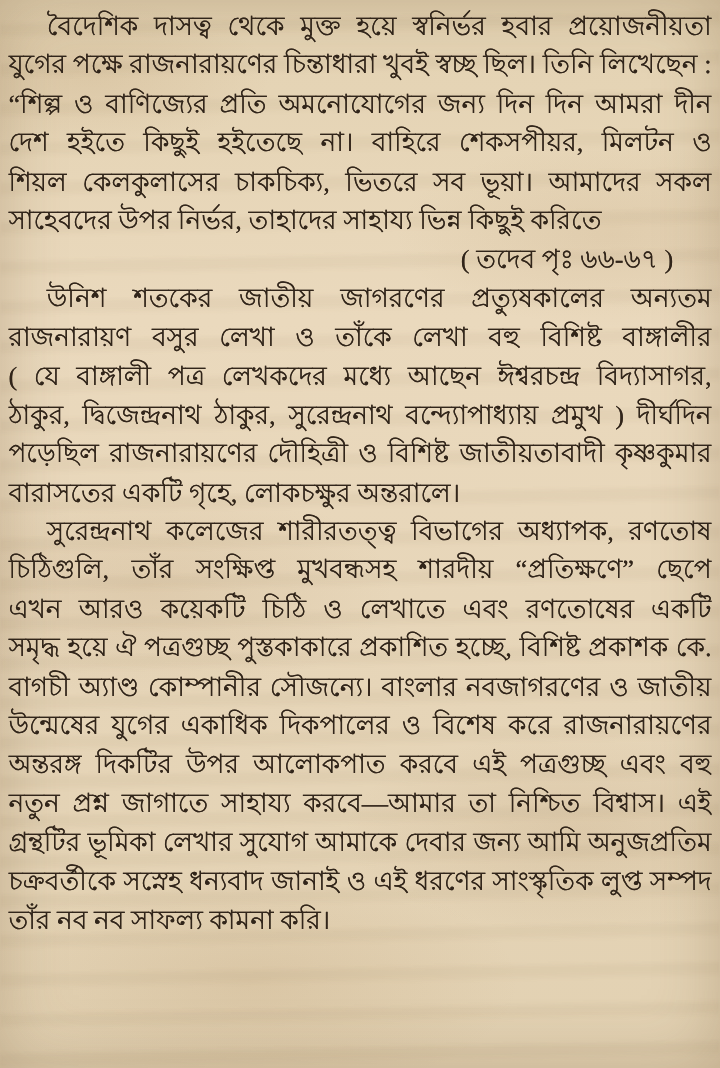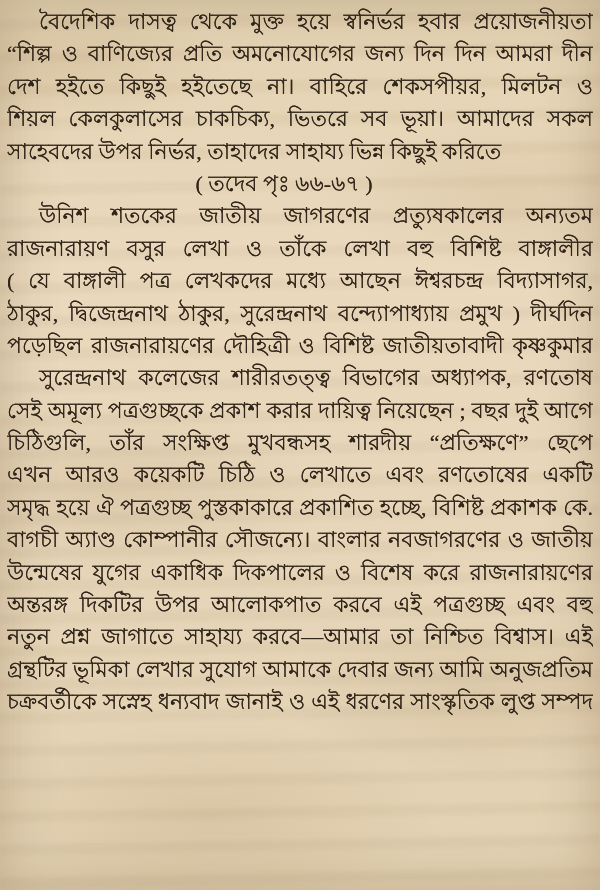--- a/index.html
+++ b/index.html
@@ -34,49 +34,51 @@
     padding:6px 7px 0 7px;box-sizing:border-box;
     color:#31251a;
     font-size:22px;
     text-shadow:0 0 .5px rgba(49,37,26,.85);
   }
   .line{
     height:32.4px;line-height:32.4px;overflow:hidden;
   }
   .j{text-align:justify;text-align-last:justify;}
   .first{text-indent:32px;}
-  .citation{text-align:center;padding-right:32px;}
+  .citation{text-align:right;padding-right:32px;}
 </style>
 </head>
 <body>
 
 <div class="page">
   <div class="texture"></div>
 
   <div class="text-block">
 
     <div class="line first j">বৈদেশিক দাসত্ব থেকে মুক্ত হয়ে স্বনির্ভর হবার প্রয়োজনীয়তা সম্বন্ধেও</div>
+    <div class="line j">যুগের পক্ষে রাজনারায়ণের চিন্তাধারা খুবই স্বচ্ছ ছিল। তিনি লিখেছেন :</div>
     <div class="line j">“শিল্প ও বাণিজ্যের প্রতি অমনোযোগের জন্য দিন দিন আমরা দীন হইয়া</div>
     <div class="line j">দেশ হইতে কিছুই হইতেছে না। বাহিরে শেকসপীয়র, মিলটন ও ডিফারেন-</div>
     <div class="line j">শিয়ল কেলকুলাসের চাকচিক্য, ভিতরে সব ভূয়া। আমাদের সকল বিষয়েই</div>
     <div class="line">সাহেবদের উপর নির্ভর, তাহাদের সাহায্য ভিন্ন কিছুই করিতে পারিনা…”</div>
 
     <div class="line citation">( তদেব পৃঃ ৬৬-৬৭ )</div>
 
     <div class="line first j">উনিশ শতকের জাতীয় জাগরণের প্রত্যুষকালের অন্যতম প্রাণপুরুষ এই</div>
     <div class="line j">রাজনারায়ণ বসুর লেখা ও তাঁকে লেখা বহু বিশিষ্ট বাঙ্গালীর অনেকগুলি চিঠি</div>
     <div class="line j">( যে বাঙ্গালী পত্র লেখকদের মধ্যে আছেন ঈশ্বরচন্দ্র বিদ্যাসাগর, দেবেন্দ্রনাথ</div>
     <div class="line j">ঠাকুর, দ্বিজেন্দ্রনাথ ঠাকুর, সুরেন্দ্রনাথ বন্দ্যোপাধ্যায় প্রমুখ ) দীর্ঘদিন ধরে</div>
     <div class="line j">পড়েছিল রাজনারায়ণের দৌহিত্রী ও বিশিষ্ট জাতীয়তাবাদী কৃষ্ণকুমার মিত্রের</div>
+    <div class="line">বারাসতের একটি গৃহে, লোকচক্ষুর অন্তরালে।</div>
 
     <div class="line first j">সুরেন্দ্রনাথ কলেজের শারীরতত্ত্ব বিভাগের অধ্যাপক, রণতোষ চক্রবর্তী এখন</div>
-    <div class="line j">সেই অমূল্য পত্রগুচ্ছকে প্রকাশ করার দায়িত্ব নিয়েছেন ; বছর দুই আগে</div>
     <div class="line j">চিঠিগুলি, তাঁর সংক্ষিপ্ত মুখবন্ধসহ শারদীয় “প্রতিক্ষণে” ছেপে বেরিয়েছিল।</div>
     <div class="line j">এখন আরও কয়েকটি চিঠি ও লেখাতে এবং রণতোষের একটি মূল্যবান মুখবন্ধে</div>
     <div class="line j">সমৃদ্ধ হয়ে ঐ পত্রগুচ্ছ পুস্তকাকারে প্রকাশিত হচ্ছে, বিশিষ্ট প্রকাশক কে. পি.</div>
     <div class="line j">বাগচী অ্যাণ্ড কোম্পানীর সৌজন্যে। বাংলার নবজাগরণের ও জাতীয় চেতনার</div>
     <div class="line j">উন্মেষের যুগের একাধিক দিকপালের ও বিশেষ করে রাজনারায়ণের মানসলোকের</div>
     <div class="line j">অন্তরঙ্গ দিকটির উপর আলোকপাত করবে এই পত্রগুচ্ছ এবং বহু পাঠকের মনে</div>
     <div class="line j">নতুন প্রশ্ন জাগাতে সাহায্য করবে—আমার তা নিশ্চিত বিশ্বাস। এই মূল্যবান</div>
     <div class="line j">গ্রন্থটির ভূমিকা লেখার সুযোগ আমাকে দেবার জন্য আমি অনুজপ্রতিম রণতোষ</div>
     <div class="line j">চক্রবর্তীকে সস্নেহ ধন্যবাদ জানাই ও এই ধরণের সাংস্কৃতিক লুপ্ত সম্পদ উদ্ধারে</div>
+    <div class="line">তাঁর নব নব সাফল্য কামনা করি।</div>
   </div>
 </div>
 
 </body></html>

